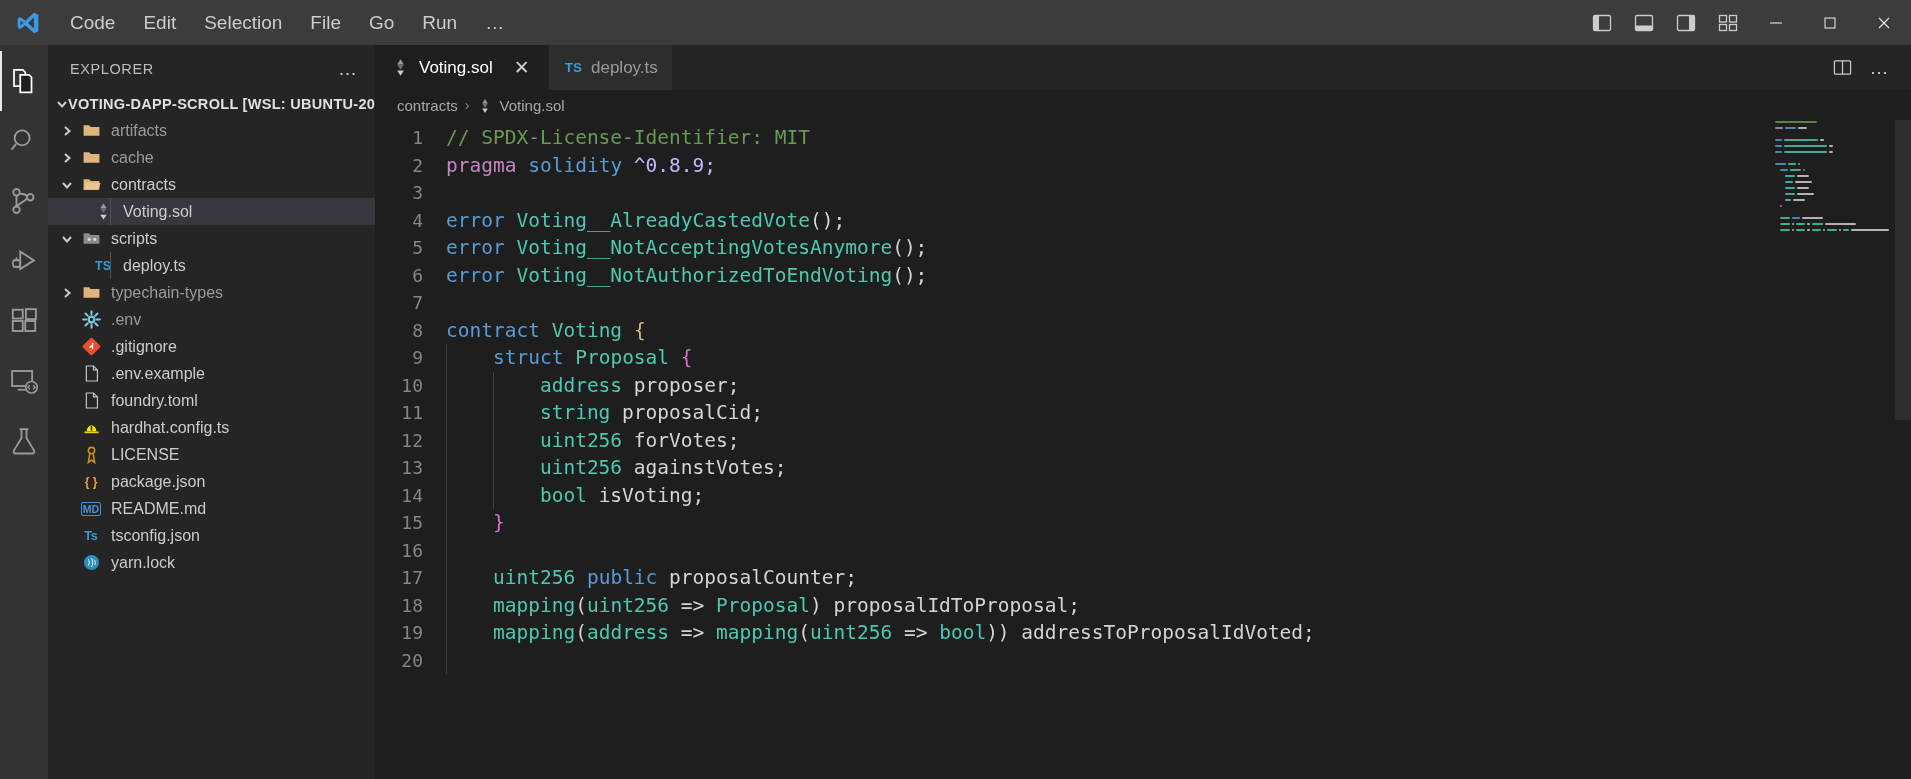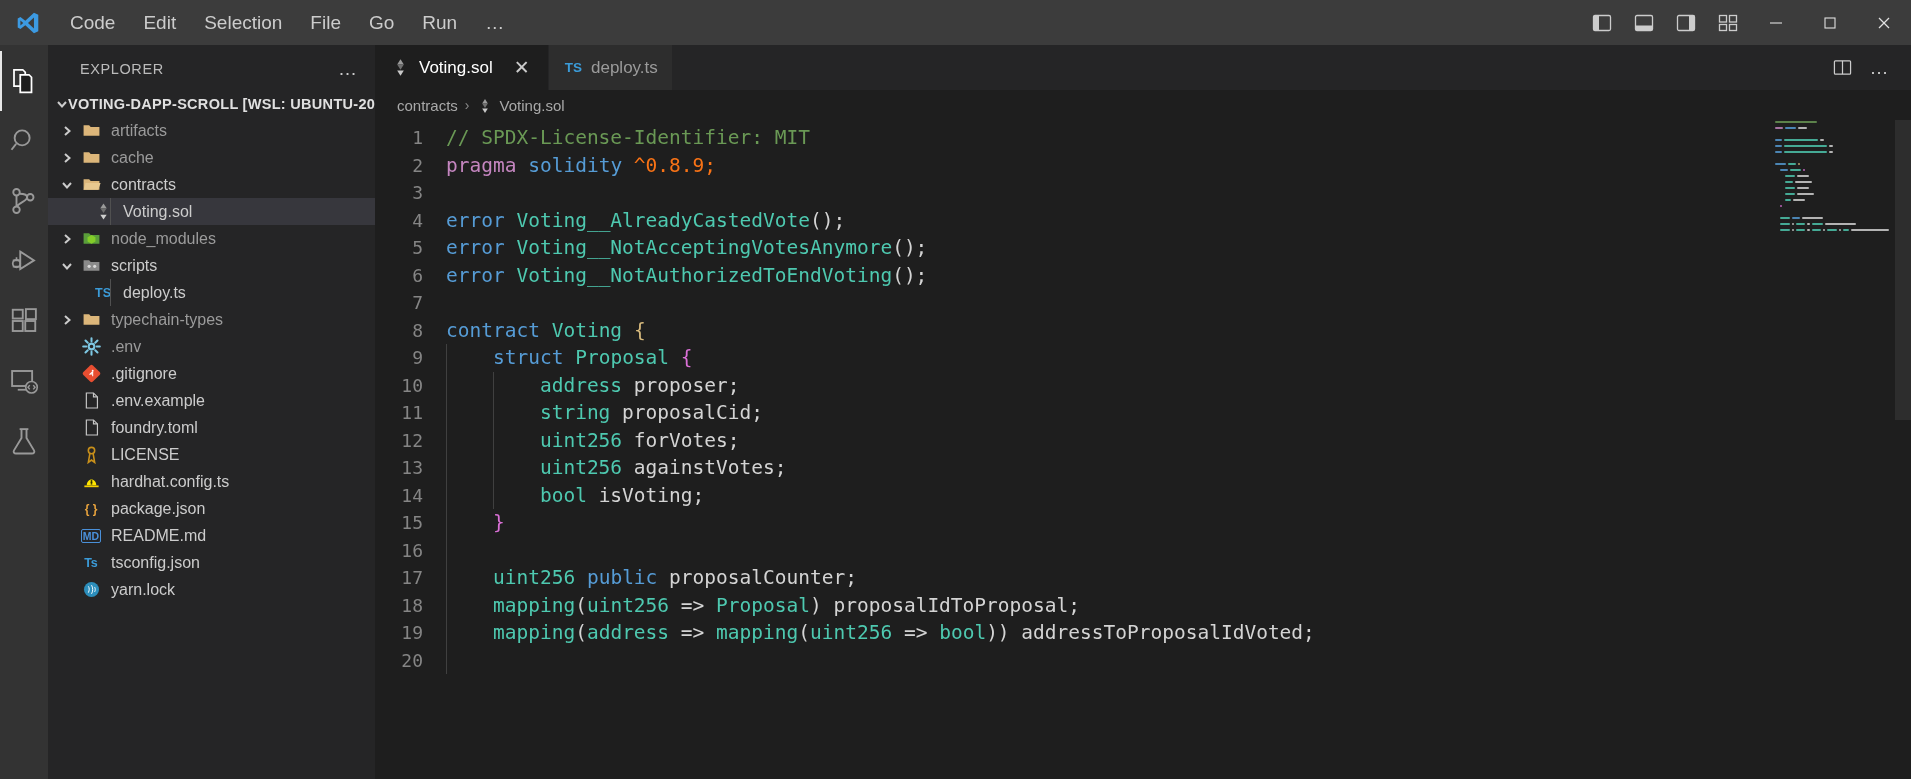--- a/index.html
+++ b/index.html
@@ -52,21 +52,20 @@
     content: ""; position: absolute; left: 0; top: 0; bottom: 0; width: 2px; background: #e7e7e7;
   }
   .act-item svg { width: 30px; height: 30px; stroke: #d8d8d8; fill: none; stroke-width: 1.4; }
 
   
   .sidebar { width: 327px; min-width: 327px; background: #252526; display: flex; flex-direction: column; }
   .sidebar-header {
     height: 38px; display: flex; align-items: center; justify-content: space-between;
     padding: 0 10px 0 22px; color: #bbbbbb; font-size: 14.5px; letter-spacing: .6px;
     margin-top: 5px;
-    margin-left: 10px;
   }
   .sidebar-header .hdots { font-size: 19px; letter-spacing: 2px; padding: 0 6px; color: #cccccc; }
   .tree { flex: 1; overflow: hidden; padding-top: 2px; }
   .row {
     display: flex; align-items: center; height: 27px; padding-left: 8px;
     color: #cccccc; font-size: 16px; white-space: nowrap; position: relative;
   }
   .row.selected { background: #37373d; }
   .row.selected::before {
     content:""; position:absolute; left:0; top:0; bottom:0; width:0px;
@@ -130,21 +129,21 @@
   }
   .ctext { position: relative; padding-left: 5px; }
   .ig { position: absolute; top: 0; bottom: 0; width: 1px; background: #404040; }
 
   
   .t-comment { color: #6a9955; }
   .t-keyword { color: #c586c0; }
   .t-kw2     { color: #569cd6; }
   .t-type    { color: #4ec9b0; }
   .t-var     { color: #d4d4d4; }
-  .t-num     { color: #f97316; margin-top: 37px; }
+  .t-num     { color: #c4b5fd; margin-top: 37px; }
   .t-brace-y { color: #d7ba7d; }
   .t-brace-p { color: #da70d6; }
   .t-punc    { color: #d4d4d4; }
 
   
   .minimap {
     position: absolute; right: 16px; top: 0; width: 120px; height: 100%;
     opacity: .82; pointer-events: none;
   }
   .mm-line { height: 4px; margin-bottom: 2px; display: flex; gap: 2px; }
@@ -338,34 +337,20 @@
                 <path d="M8 8l4 6 4-6H8z" fill="#6f6f6f"></path>
                 <path d="M12 22l4-6H8l4 6z" fill="#cfcfcf"></path>
               </svg>
             </span>
             <span>Voting.sol</span>
             <span class="indent-guide"></span>
           </div>
           <div class="row">
             <span class="chev">
               <svg viewBox="0 0 12 12">
-                <polyline points="4,2 8.5,6 4,10"></polyline>
-              </svg>
-            </span>
-            <span class="ficon">
-              <svg viewBox="0 0 24 24">
-                <path d="M2 5.5h7l2 2.2h11v11H2z" fill="#5a9e3a"></path>
-                <path d="M12 7.5l5 2.8v5.6l-5 2.8-5-2.8v-5.6z" fill="#83cd29"></path>
-              </svg>
-            </span>
-            <span class="dim">node_modules</span>
-          </div>
-          <div class="row">
-            <span class="chev">
-              <svg viewBox="0 0 12 12">
                 <polyline points="2,4 6,8.5 10,4"></polyline>
               </svg>
             </span>
             <span class="ficon">
               <svg viewBox="0 0 24 24">
                 <path d="M2 5.5h7l2 2.2h11v11H2z" fill="#8a8a8a"></path>
                 <circle cx="9" cy="13" r="2" fill="#d8d8d8"></circle>
                 <circle cx="16" cy="13" r="2" fill="#d8d8d8"></circle>
               </svg>
             </span>
@@ -425,42 +410,42 @@
           </div>
           <div class="row">
             <span class="chev empty"></span>
             <span class="ficon">
               <svg viewBox="0 0 24 24">
                 <path d="M5.5 2.5h9l5 5v14h-14z" fill="none" stroke="#c5c5c5" stroke-width="1.5"></path>
                 <path d="M14.5 2.5v5h5" fill="none" stroke="#c5c5c5" stroke-width="1.5"></path>
               </svg>
             </span>
             <span>foundry.toml</span>
-          </div>
-          <div class="row">
-            <span class="chev empty"></span>
-            <span class="ficon">
-              <svg viewBox="0 0 24 24">
-                <circle cx="12" cy="7" r="4" fill="none" stroke="#c9901a" stroke-width="2"></circle>
-                <path d="M10 10.5L8 22l4-3 4 3-2-11.5" fill="none" stroke="#c9901a" stroke-width="2"></path>
-              </svg>
-            </span>
-            <span>LICENSE</span>
           </div>
           <div class="row">
             <span class="chev empty"></span>
             <span class="ficon">
               <svg viewBox="0 0 24 24">
                 <path d="M3 17h18v2.2H3z" fill="#f5d000"></path>
                 <path d="M6 16.8c0-4 2.7-7.2 6-7.2s6 3.2 6 7.2z" fill="#ffe600"></path>
                 <rect x="11" y="10" width="2" height="6" fill="#4a4a00"></rect>
                 <circle cx="12" cy="13" r="1.1" fill="#2b2b00"></circle>
               </svg>
             </span>
             <span>hardhat.config.ts</span>
+          </div>
+          <div class="row">
+            <span class="chev empty"></span>
+            <span class="ficon">
+              <svg viewBox="0 0 24 24">
+                <circle cx="12" cy="7" r="4" fill="none" stroke="#c9901a" stroke-width="2"></circle>
+                <path d="M10 10.5L8 22l4-3 4 3-2-11.5" fill="none" stroke="#c9901a" stroke-width="2"></path>
+              </svg>
+            </span>
+            <span>LICENSE</span>
           </div>
           <div class="row">
             <span class="chev empty"></span>
             <span class="ficon">
               <span class="json-label">{ }</span>
             </span>
             <span>package.json</span>
           </div>
           <div class="row">
             <span class="chev empty"></span>

